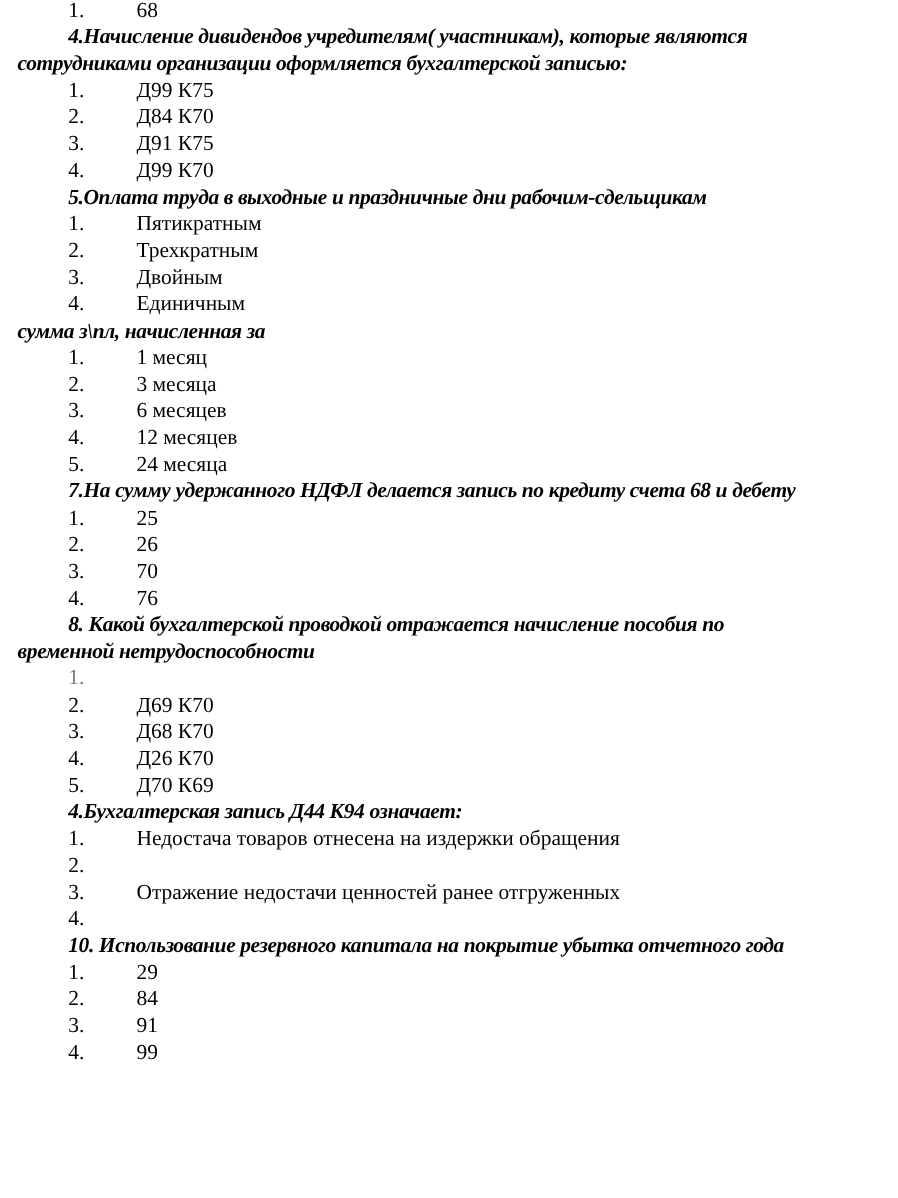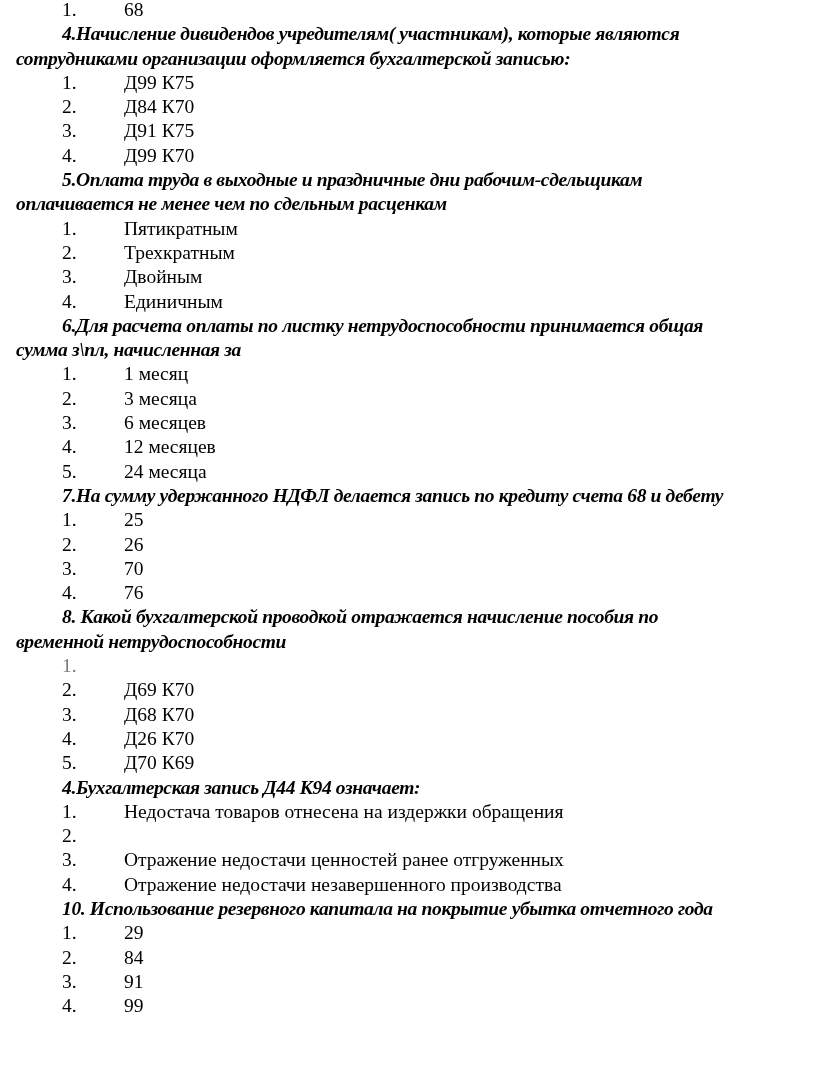--- a/index.html
+++ b/index.html
@@ -43,40 +43,38 @@
           <span class="num">3.</span>
           <span class="txt">Д91 К75</span>
         </div>
         <div class="line item">
           <span class="num">4.</span>
           <span class="txt">Д99 К70</span>
         </div>
       </div>
       <div>
         <div class="line q first">5.Оплата труда в выходные и праздничные дни рабочим-сдельщикам</div>
-        <div class="line q cont">оплачивается не менее чем по сдельным расценкам</div>
         <div class="line item">
           <span class="num">1.</span>
           <span class="txt">Пятикратным</span>
         </div>
         <div class="line item">
           <span class="num">2.</span>
           <span class="txt">Трехкратным</span>
         </div>
         <div class="line item">
           <span class="num">3.</span>
           <span class="txt">Двойным</span>
         </div>
         <div class="line item">
           <span class="num">4.</span>
           <span class="txt">Единичным</span>
         </div>
       </div>
       <div>
-        <div class="line q first">6.Для расчета оплаты по листку нетрудоспособности принимается общая</div>
         <div class="line q cont">сумма з\пл, начисленная за</div>
         <div class="line item">
           <span class="num">1.</span>
           <span class="txt">1 месяц</span>
         </div>
         <div class="line item">
           <span class="num">2.</span>
           <span class="txt">3 месяца</span>
         </div>
         <div class="line item">
@@ -143,21 +141,20 @@
         </div>
         <div class="line item">
           <span class="num">2.</span>
         </div>
         <div class="line item">
           <span class="num">3.</span>
           <span class="txt">Отражение недостачи ценностей ранее отгруженных</span>
         </div>
         <div class="line item">
           <span class="num">4.</span>
-          <span class="txt">Отражение недостачи незавершенного производства</span>
         </div>
       </div>
       <div>
         <div class="line q first">10. Использование резервного капитала на покрытие убытка отчетного года</div>
         <div class="line item">
           <span class="num">1.</span>
           <span class="txt">29</span>
         </div>
         <div class="line item">
           <span class="num">2.</span>

